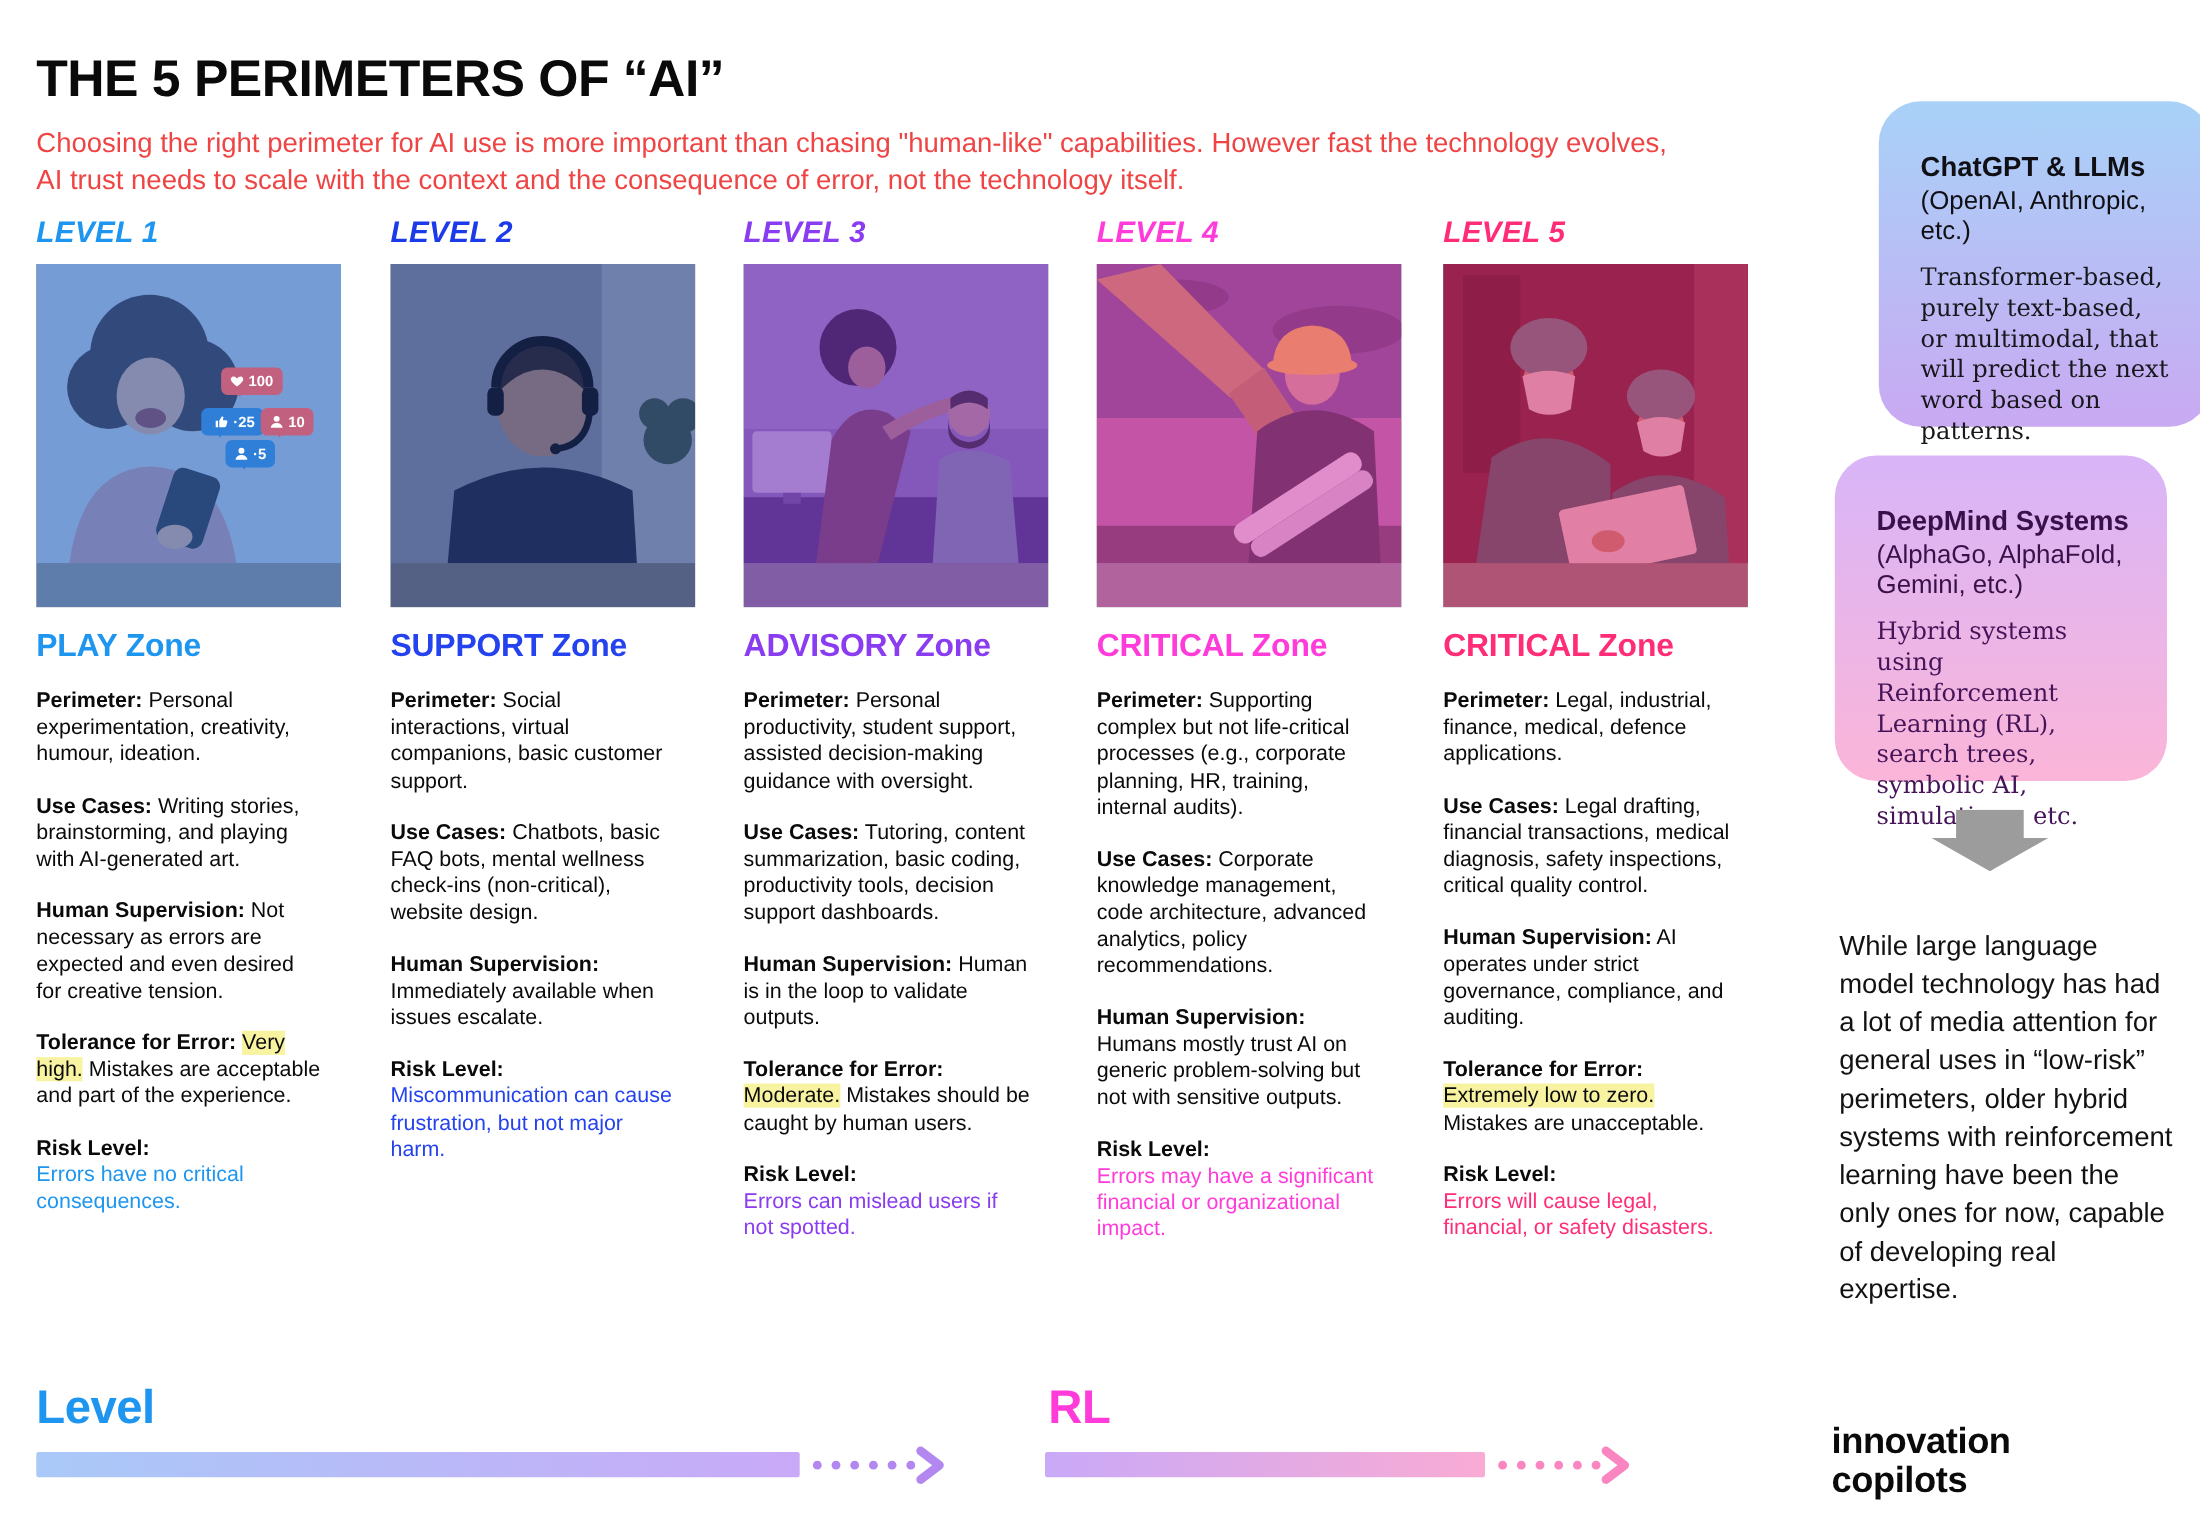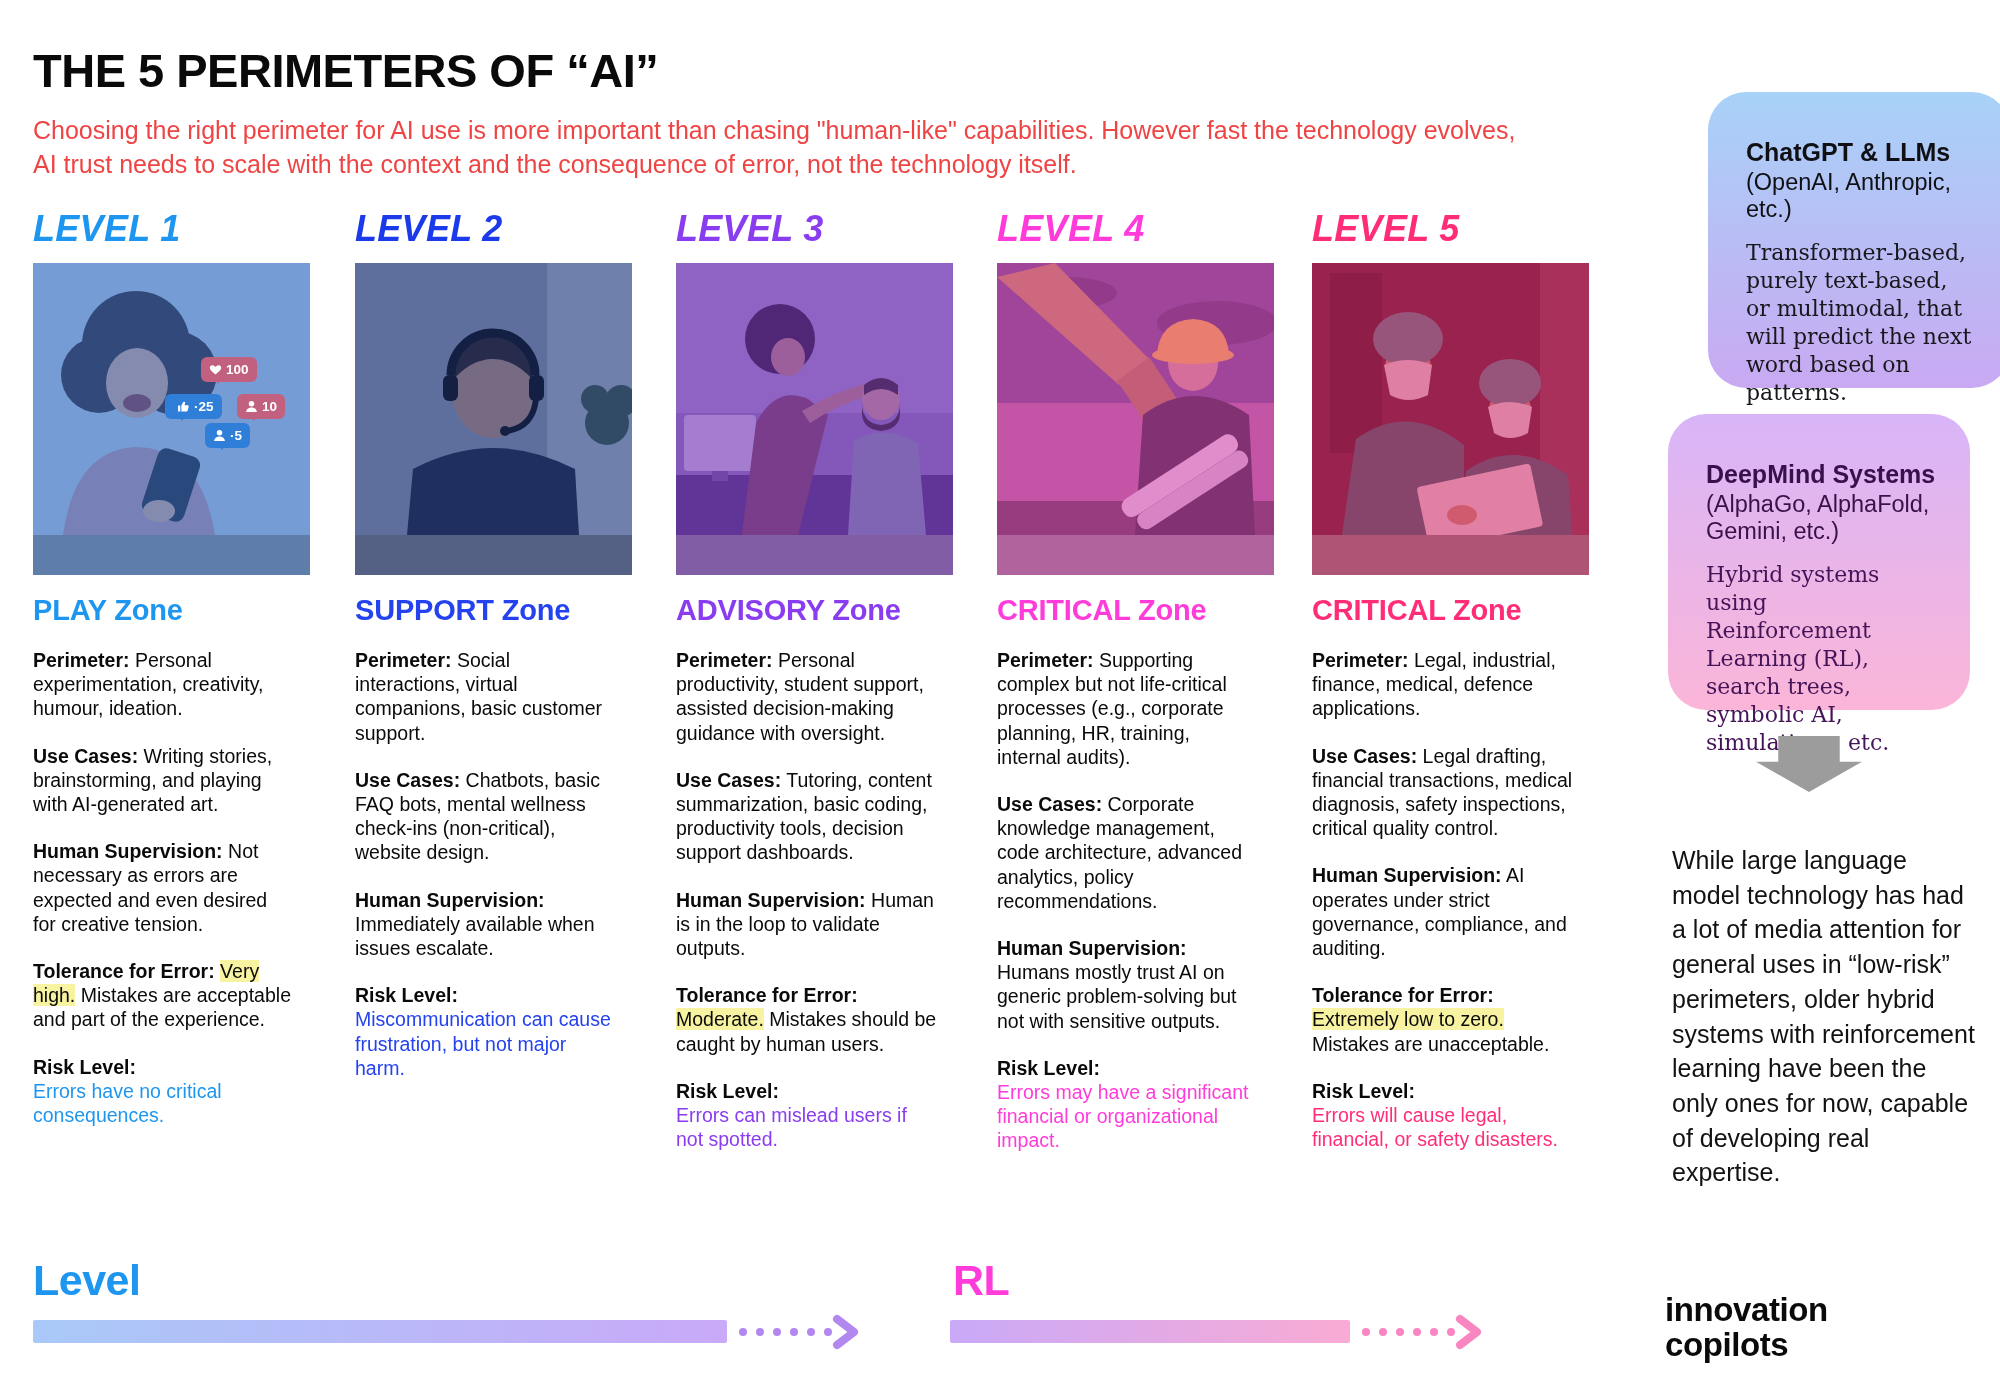--- a/index.html
+++ b/index.html
@@ -7,21 +7,21 @@
     width:2000px;height:1396px;position:relative;background:#ffffff;
     font-family:"Liberation Sans", sans-serif;color:#0e0e0e;overflow:hidden;
   }
   .abs{position:absolute;}
   
   .title{left:33px;top:12px;font-size:47px;font-weight:900;letter-spacing:-0.5px;color:#0a0a0a;}
   .intro{left:33px;top:88px;width:1490px;font-size:25px;line-height:34px;color:#ef4444;}
   
   .col{position:absolute;top:196px;width:276px;}
   .c1{left:33px}.c2{left:355px}.c3{left:676px}.c4{left:997px}.c5{left:1312px}
-  .level-label{font-size:36px;font-weight:900;font-style:italic;letter-spacing:0.3px;margin:12px 0 13px 0;}
+  .level-label{font-size:27px;font-weight:900;font-style:italic;letter-spacing:0.3px;margin:0 0 13px 0;}
   .c1 .level-label{color:#1E96F0}.c2 .level-label{color:#1B3BEA}.c3 .level-label{color:#8A3CF0}
   .c4 .level-label{color:#FF3BDA}.c5 .level-label{color:#FF2D78}
   .photo{position:relative;width:277px;height:312px;margin-bottom:19px;overflow:hidden;background:#888;}
   .photo svg{display:block;width:277px;height:272px;}
   .tint{position:absolute;inset:0;}
   .t1{background:rgba(37,110,220,0.42);}
   .t2{background:rgba(25,49,130,0.45);}
   .t3{background:rgba(122,42,205,0.45);}
   .t4{background:rgba(238,45,190,0.40);}
   .t5{background:rgba(218,28,95,0.48);}
@@ -83,21 +83,21 @@
       <rect x="116" y="188" width="44" height="68" rx="9" fill="#2b2f3a" transform="rotate(18 138 222)"></rect>
       <ellipse cx="126" cy="248" rx="16" ry="11" fill="#caa18f"></ellipse>
     </svg>
     <div class="tint t1"></div>
     <div class="badge bg-rose" style="left:168px;top:94px;">
       <svg viewBox="0 0 24 24">
           <path fill="#fff" d="M12 21s-8-5.5-10-10C.5 7 3 4 6.5 4 9 4 11 6 12 7.5 13 6 15 4 17.5 4 21 4 23.5 7 22 11c-2 4.5-10 10-10 10z"></path>
         </svg>
       <span>100</span>
     </div>
-    <div class="badge bg-blue" style="left:132px;top:131px;padding-left:12px;">
+    <div class="badge bg-blue" style="left:150px;top:131px;padding-left:12px;">
       <svg viewBox="0 0 24 24">
           <path fill="#fff" d="M2 10h4v11H2zM8 21h9c1.5 0 2.5-1 2.8-2.3l1.7-6.4C22 10.8 20.9 9.5 19.4 9.5H14l1-4.2C15.3 3.9 14.2 3 13 3c-.6 0-1.1.3-1.4.8L8 10z"></path>
         </svg>
       <span>·25</span>
     </div>
     <div class="badge bg-rose" style="left:204px;top:131px;">
       <svg viewBox="0 0 24 24">
           <circle cx="12" cy="7" r="5" fill="#fff"></circle>
           <path fill="#fff" d="M2 22c1-6 6-8 10-8s9 2 10 8z"></path>
         </svg>

